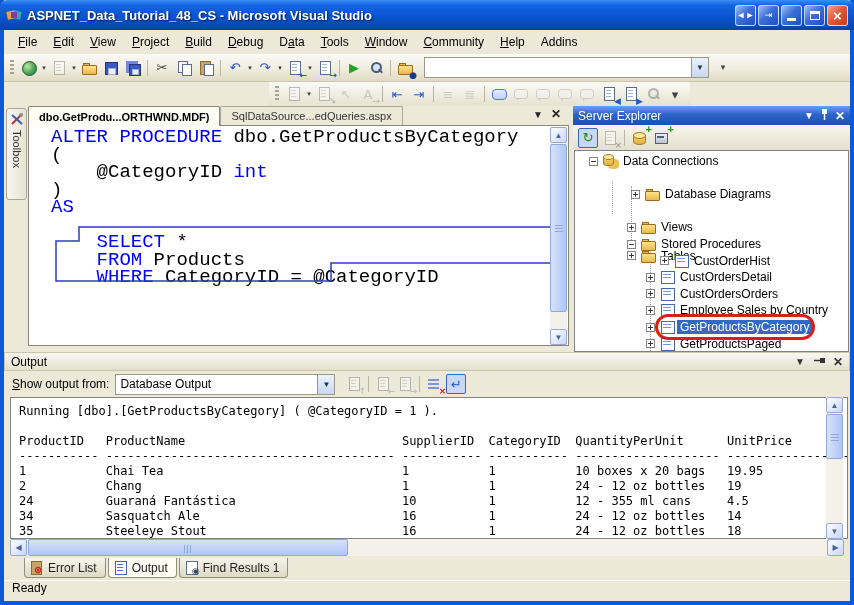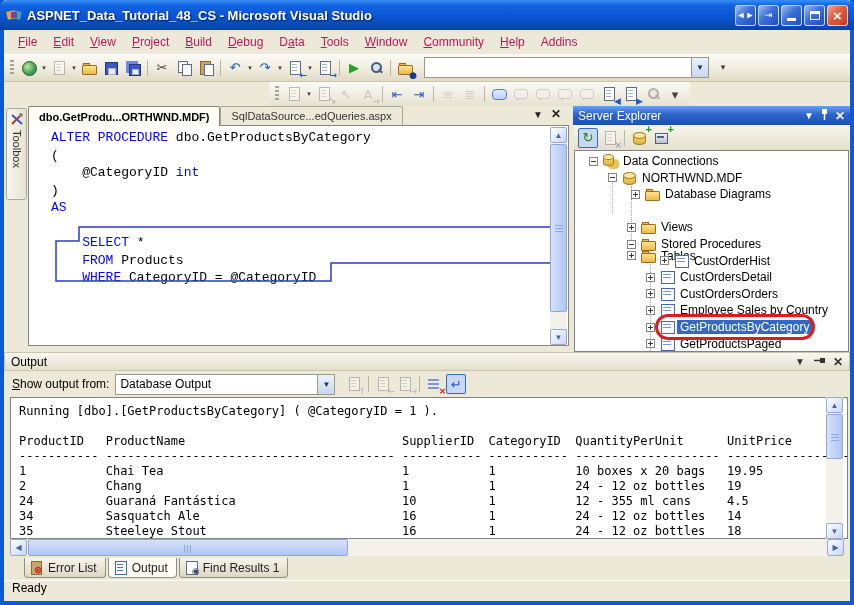--- a/index.html
+++ b/index.html
@@ -22,21 +22,21 @@
     color:#fff; display:flex; align-items:center; justify-content:center;
     font-size:9px; cursor:default; }
   .wbtn.close { background:linear-gradient(135deg,#F6A28E 0%,#E25A3C 45%,#C63A1E 100%); }
   .wbtn .minbar { width:9px; height:3px; background:#fff; margin-top:9px; }
   .wbtn .maxbox { width:10px; height:9px; border:1px solid #fff; border-top:3px solid #fff; }
   .wbtn.close b { font-size:15px; font-weight:bold; line-height:1; }
 
   
   .menubar { position:absolute; left:0; top:30px; width:846px; height:24px;
     background:#ECE9D8; display:flex; align-items:center; padding-left:6px; }
-  .mitem { padding:3px 8px; color:#be185d; white-space:nowrap; }
+  .mitem { padding:3px 8px; color:#000000; white-space:nowrap; }
   .mitem u { text-decoration:underline; }
 
   
   .tbrow1 { position:absolute; left:0; top:54px; width:846px; height:28px;
     background:linear-gradient(180deg,#FBFAF6 0%,#F0EDDE 55%,#DFDBC4 100%);
     border-bottom:1px solid #C9C5AE; display:flex; align-items:center; padding-left:4px; }
   .tbrow2 { position:absolute; left:0; top:82px; width:846px; height:24px;
     background:#ECE9D8; display:flex; align-items:center; }
   .tbchunk { display:flex; align-items:center; height:24px; margin-left:265px;
     background:linear-gradient(180deg,#FBFAF6,#E6E2CF); padding:0 4px; border-radius:2px; }
@@ -139,21 +139,21 @@
     white-space:nowrap; color:#333; }
   .dtab.active { background:#FDFDF6; font-weight:bold; height:20px; margin-bottom:-1px;
     border-color:#8A8778; color:#000; }
   .tabbtns { margin-left:auto; display:flex; align-items:center; gap:8px; padding:0 8px 4px 0;
     color:#222; }
   .tabbtns .tg { font-size:10px; font-weight:bold; }
 
   .editor { position:absolute; left:0; top:20px; width:541px; height:220px; background:#fff;
     border:1px solid #8A8778; border-top:none; overflow:hidden; }
   #code { position:absolute; left:0; top:0; padding:3px 0 0 22px;
-    font-family:"Liberation Mono",monospace; font-size:13px; line-height:17.5px; color:#000; }
+    font-family:"Liberation Mono",monospace; font-size:19px; line-height:17.5px; color:#000; }
   #code .cl { white-space:pre; height:17.5px; }
   #code .kw { color:#0000FF; }
   .stmtbox { position:absolute; left:0; top:0; pointer-events:none; }
 
   
   .vsb { position:absolute; width:17px; background:#F3F1EA; }
   .vsb .sbtn { position:absolute; left:0; width:17px; height:16px;
     background:linear-gradient(135deg,#FDFEFF,#C9D6F2); border:1px solid #95A8D8;
     border-radius:2px; color:#4664A0; font-size:8px; display:flex; align-items:center;
     justify-content:center; }
@@ -576,25 +576,20 @@
         </div>
       <div class="setree" id="setree">
           <div class="guide" style="left: 37px; top: 30px; height: 33px;"></div>
           <div class="guide" style="left: 56px; top: 35px; height: 58px;"></div>
           <div class="guide" style="left: 75px; top: 101px; height: 101px;"></div>
           <div class="trow" style="top: 2px; left: 14px;">
             <span class="exp"></span>
             <span class="mi mi-dbstack"></span>
             <span class="tlabel">Data Connections</span>
           </div>
-          <div class="trow" style="top: 18.6px; left: 33px;">
-            <span class="exp"></span>
-            <span class="mi mi-db"></span>
-            <span class="tlabel">NORTHWND.MDF</span>
-          </div>
           <div class="trow" style="top: 35.2px; left: 56px;">
             <span class="exp plusx"></span>
             <span class="mi mi-folder"></span>
             <span class="tlabel">Database Diagrams</span>
           </div>
           <div class="trow" style="top: 51.8px; left: 52px; margin-top: 45px;">
             <span class="exp plusx"></span>
             <span class="mi mi-folder"></span>
             <span class="tlabel">Tables</span>
           </div>

